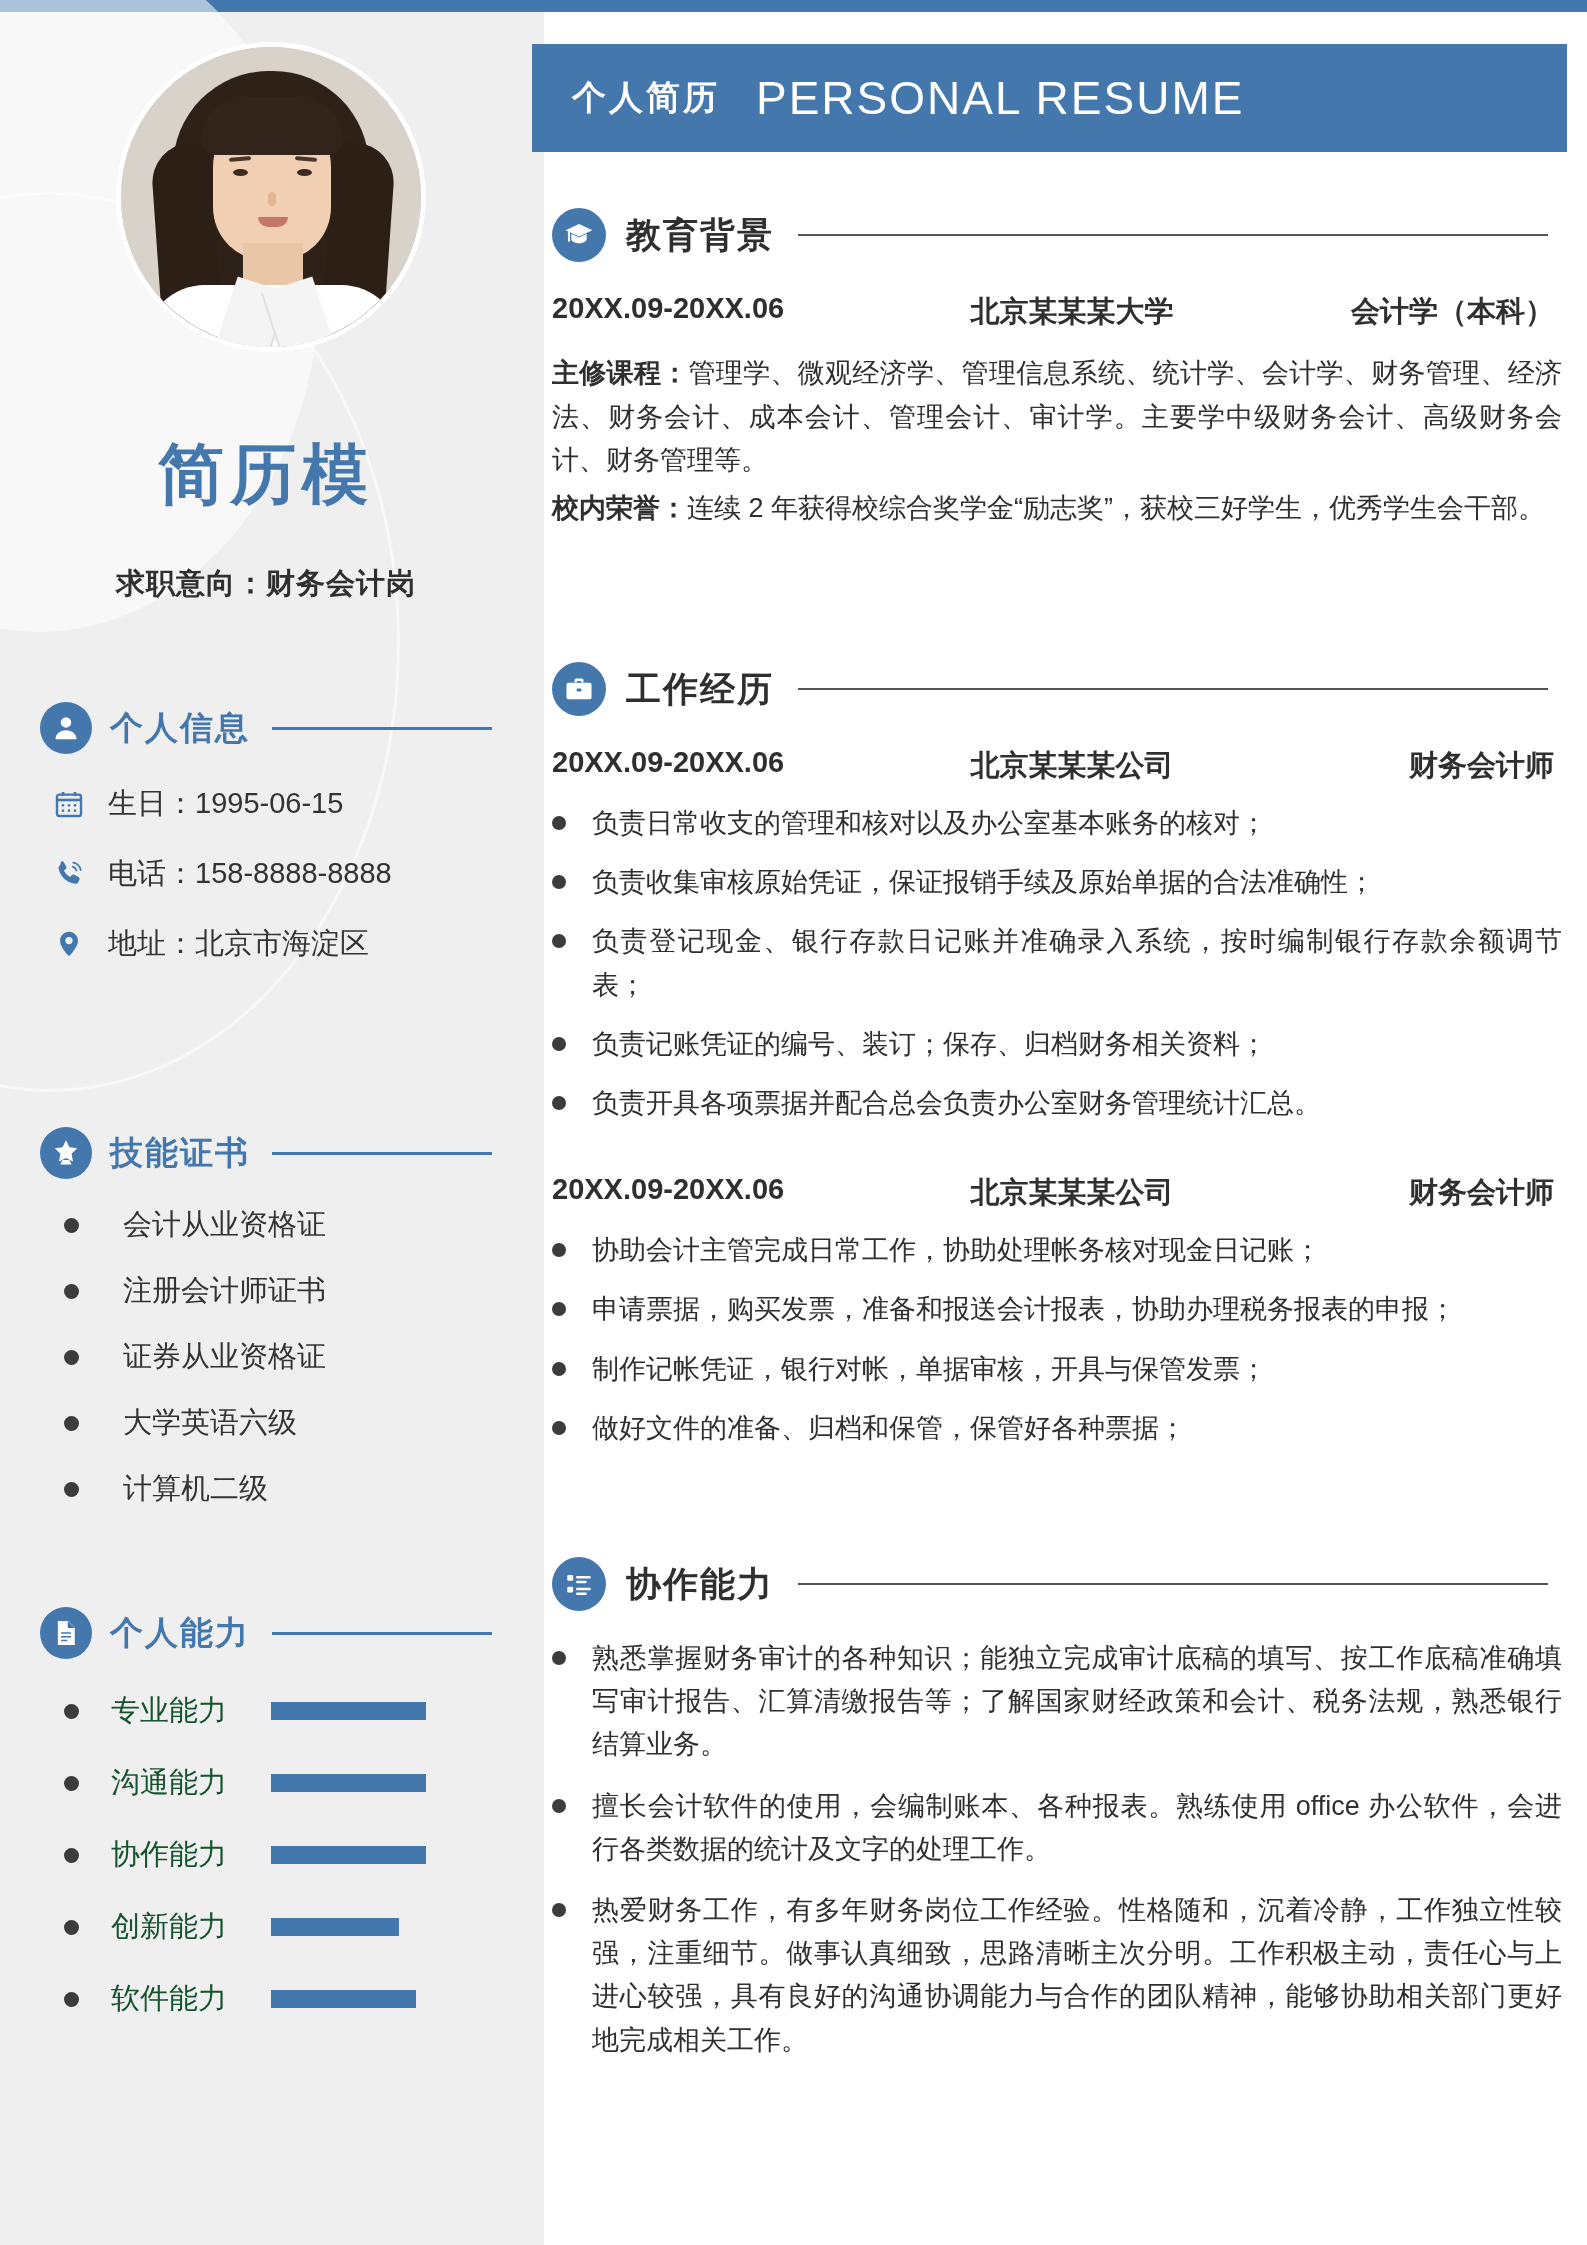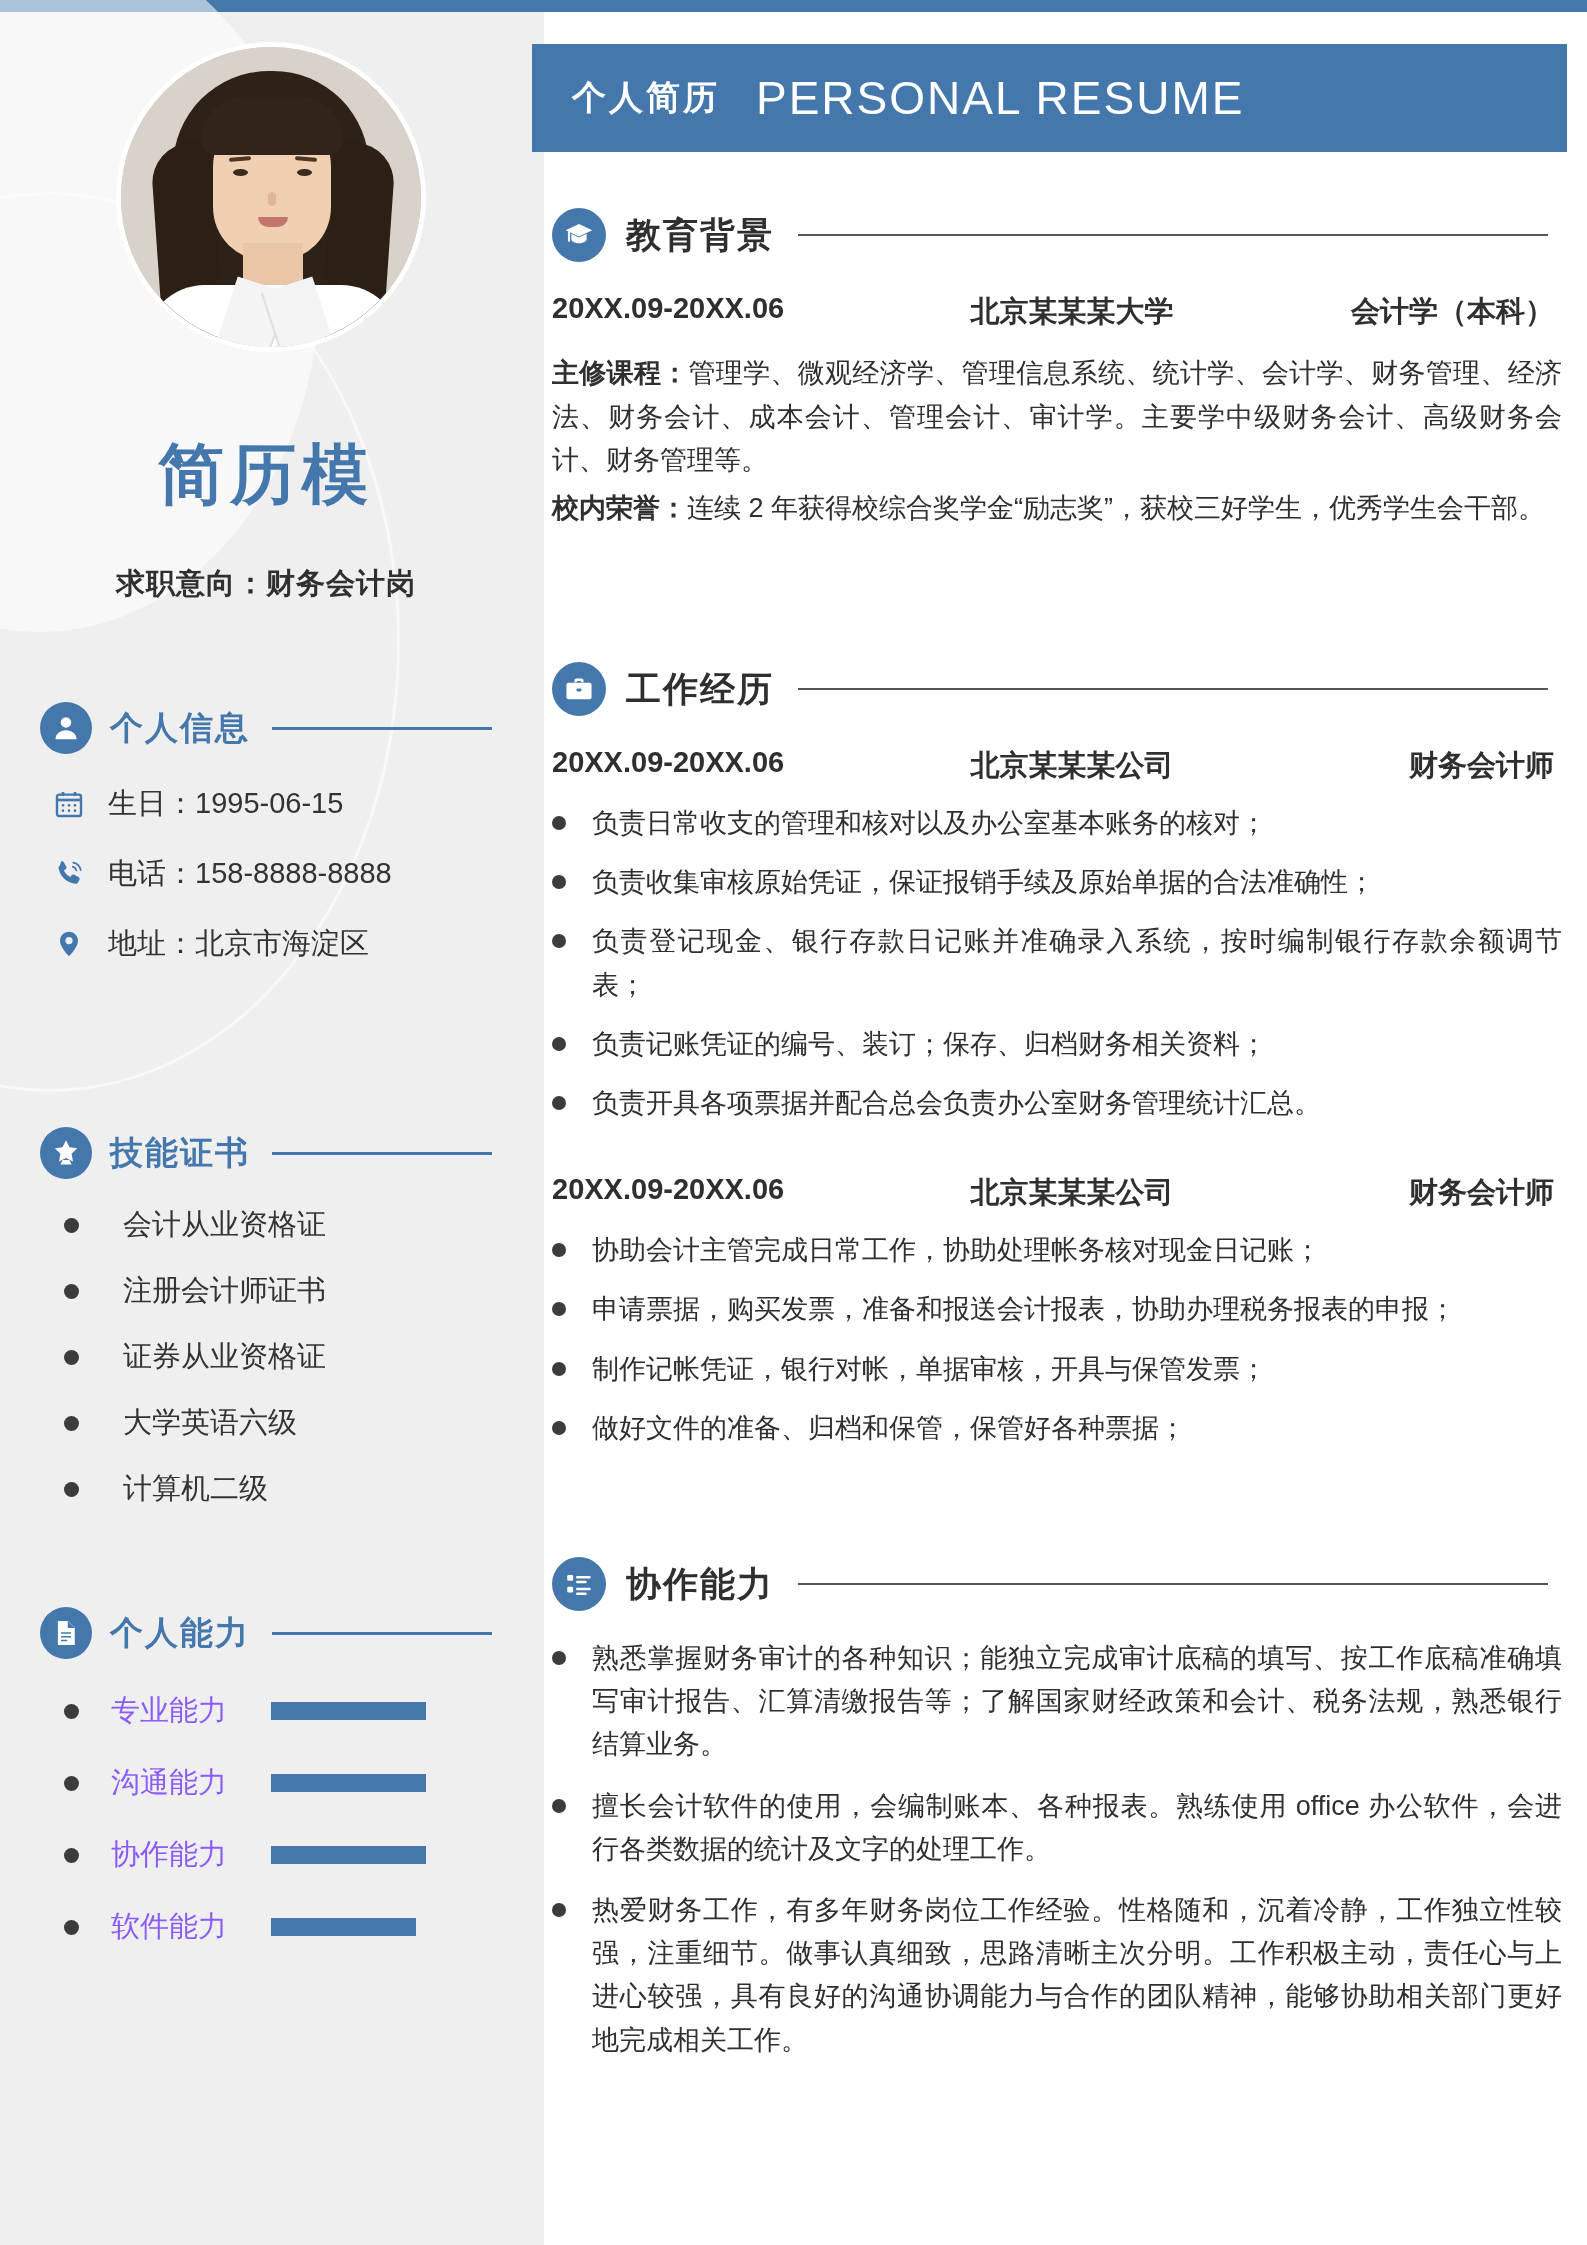--- a/index.html
+++ b/index.html
@@ -118,21 +118,21 @@
   }
   .info-ico{ width:38px; height:38px; flex:0 0 38px;
     display:flex; align-items:center; justify-content:center; }
   .info-txt{ margin-left:20px; font-size:29px; color:#333; white-space:nowrap; }
 
   .bullet-row{ display:flex; align-items:center; margin-top:26px; margin-left:24px; }
   .dot{ width:15px; height:15px; border-radius:50%; background:#3c3c3c; flex:0 0 15px; }
   .bullet-txt{ margin-left:44px; font-size:29px; color:#333; white-space:nowrap; }
 
   .ab-row{ display:flex; align-items:center; margin-top:32px; margin-left:24px; }
-  .ab-label{ margin-left:32px; font-size:29px; color:#8b5cf6; white-space:nowrap; width:150px; }
+  .ab-label{ margin-left:32px; font-size:29px; color:#14532d; white-space:nowrap; width:150px; }
   .ab-bar{ height:18px; background:#4478ad; margin-left:10px; }
 
   
   .main{ position:absolute; left:532px; top:12px; width:1055px; }
 
   .banner{
     position:absolute; left:0; top:32px; width:1035px; height:108px;
     background:#4478ad;
     display:flex; align-items:center;
   }
@@ -322,20 +322,25 @@
       <div class="ab-label">沟通能力</div>
       <div class="ab-bar" style="width: 155px;"></div>
     </div>
     <div class="ab-row">
       <div class="dot"></div>
       <div class="ab-label">协作能力</div>
       <div class="ab-bar" style="width: 155px;"></div>
     </div>
     <div class="ab-row">
       <div class="dot"></div>
+      <div class="ab-label">创新能力</div>
+      <div class="ab-bar" style="width: 128px;"></div>
+    </div>
+    <div class="ab-row">
+      <div class="dot"></div>
       <div class="ab-label">软件能力</div>
       <div class="ab-bar" style="width: 145px;"></div>
     </div>
   </div>
 </div>
 
 <div class="main">
 
   <div class="banner">
     <div class="banner-cn">个人简历</div>

